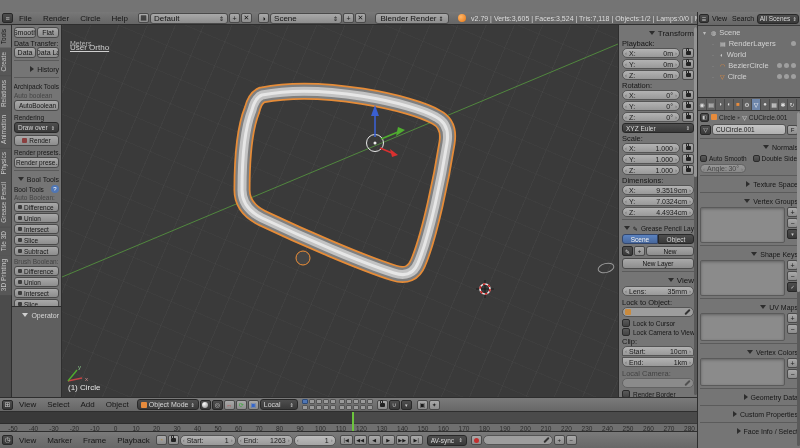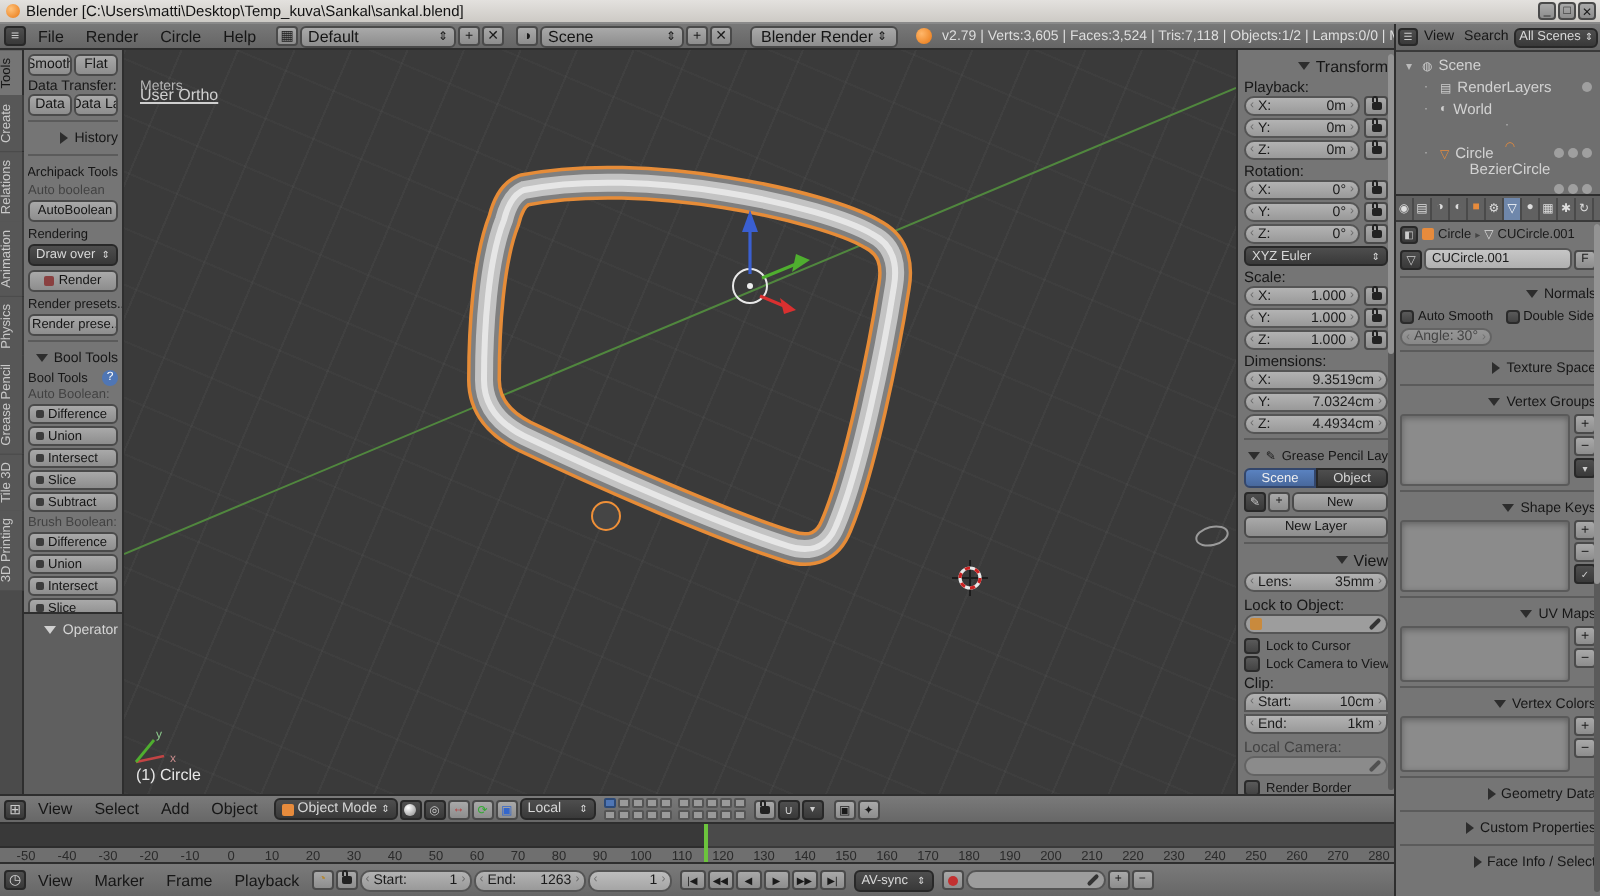--- a/index.html
+++ b/index.html
@@ -46,29 +46,20 @@
         background:#616161;border-right:1px solid #4a4a4a;box-sizing:border-box;}
   .ptab.on{background:#6f87ab;color:#fff;}
   .ol-row{display:flex;align-items:center;height:11px;color:#d2d2d2;font-size:7.5px;gap:3px;}
   .eyedrop{width:7px;height:2px;background:#333;transform:rotate(-45deg);border-radius:1px;}
 </style>
 </head>
 <body>
 
 <div id="app">
 
-  <div class="abs row" style="left:0;top:0;width:800px;height:12px;background:linear-gradient(#e3e1de,#cdcac5);border-bottom:1px solid #8a8a8a;box-sizing:border-box;">
-    <div style="width:7px;height:7px;margin:0 3px;border-radius:50%;background:radial-gradient(circle at 35% 35%,#ffc27a,#e87612);"></div>
-    <span style="font-size:7.5px;color:#111;">Blender [C:\Users\matti\Desktop\Temp_kuva\Sankal\sankal.blend]</span>
-    <div style="margin-left:auto;display:flex;gap:1px;margin-right:2px;">
-      <div class="sq" style="width:9px;height:9px;font-size:6px;">_</div>
-      <div class="sq" style="width:9px;height:9px;font-size:6px;">□</div>
-      <div class="sq" style="width:9px;height:9px;font-size:6px;">✕</div>
-    </div>
-  </div>
 
   <div class="abs row" style="left:0;top:12px;width:800px;height:13px;background:linear-gradient(#787878,#656565);border-bottom:1px solid #2e2e2e;box-sizing:border-box;gap:1px;">
     <div class="sq dk" style="margin-left:2px;">≡</div>
     <span class="menu-item">File</span>
     <span class="menu-item">Render</span>
     <span class="menu-item">Circle</span>
     <span class="menu-item">Help</span>
     <div class="sq" style="margin-left:4px;">▦</div>
     <div class="btn" style="width:78px;justify-content:space-between;">
       <span>Default</span>
@@ -602,21 +593,21 @@
           <span>RenderLayers</span>
           <div style="margin-left: auto; display: flex; gap: 2px; margin-right: 2px;">
             <span style="width: 5px; height: 5px; border-radius: 50%; background: rgb(159, 159, 159);"></span>
           </div>
         </div>
         <div class="ol-row" style="padding-left: 12px;">
           <span style="font-size: 6px; color: rgb(187, 187, 187); width: 5px;">·</span>
           <span style="font-size: 6px; color: rgb(207, 207, 207);">◐</span>
           <span>World</span>
         </div>
-        <div class="ol-row" style="padding-left: 12px; flex-direction: column;">
+        <div class="ol-row" style="padding-left: 12px;">
           <span style="font-size: 6px; color: rgb(187, 187, 187); width: 5px;">·</span>
           <span style="font-size: 6px; color: rgb(231, 139, 60);">◠</span>
           <span>BezierCircle</span>
           <div style="margin-left: auto; display: flex; gap: 2px; margin-right: 2px;">
             <span style="width: 5px; height: 5px; border-radius: 50%; background: rgb(159, 159, 159);"></span>
             <span style="width: 5px; height: 5px; border-radius: 50%; background: rgb(159, 159, 159);"></span>
             <span style="width: 5px; height: 5px; border-radius: 50%; background: rgb(159, 159, 159);"></span>
           </div>
         </div>
         <div class="ol-row" style="padding-left: 12px;">

